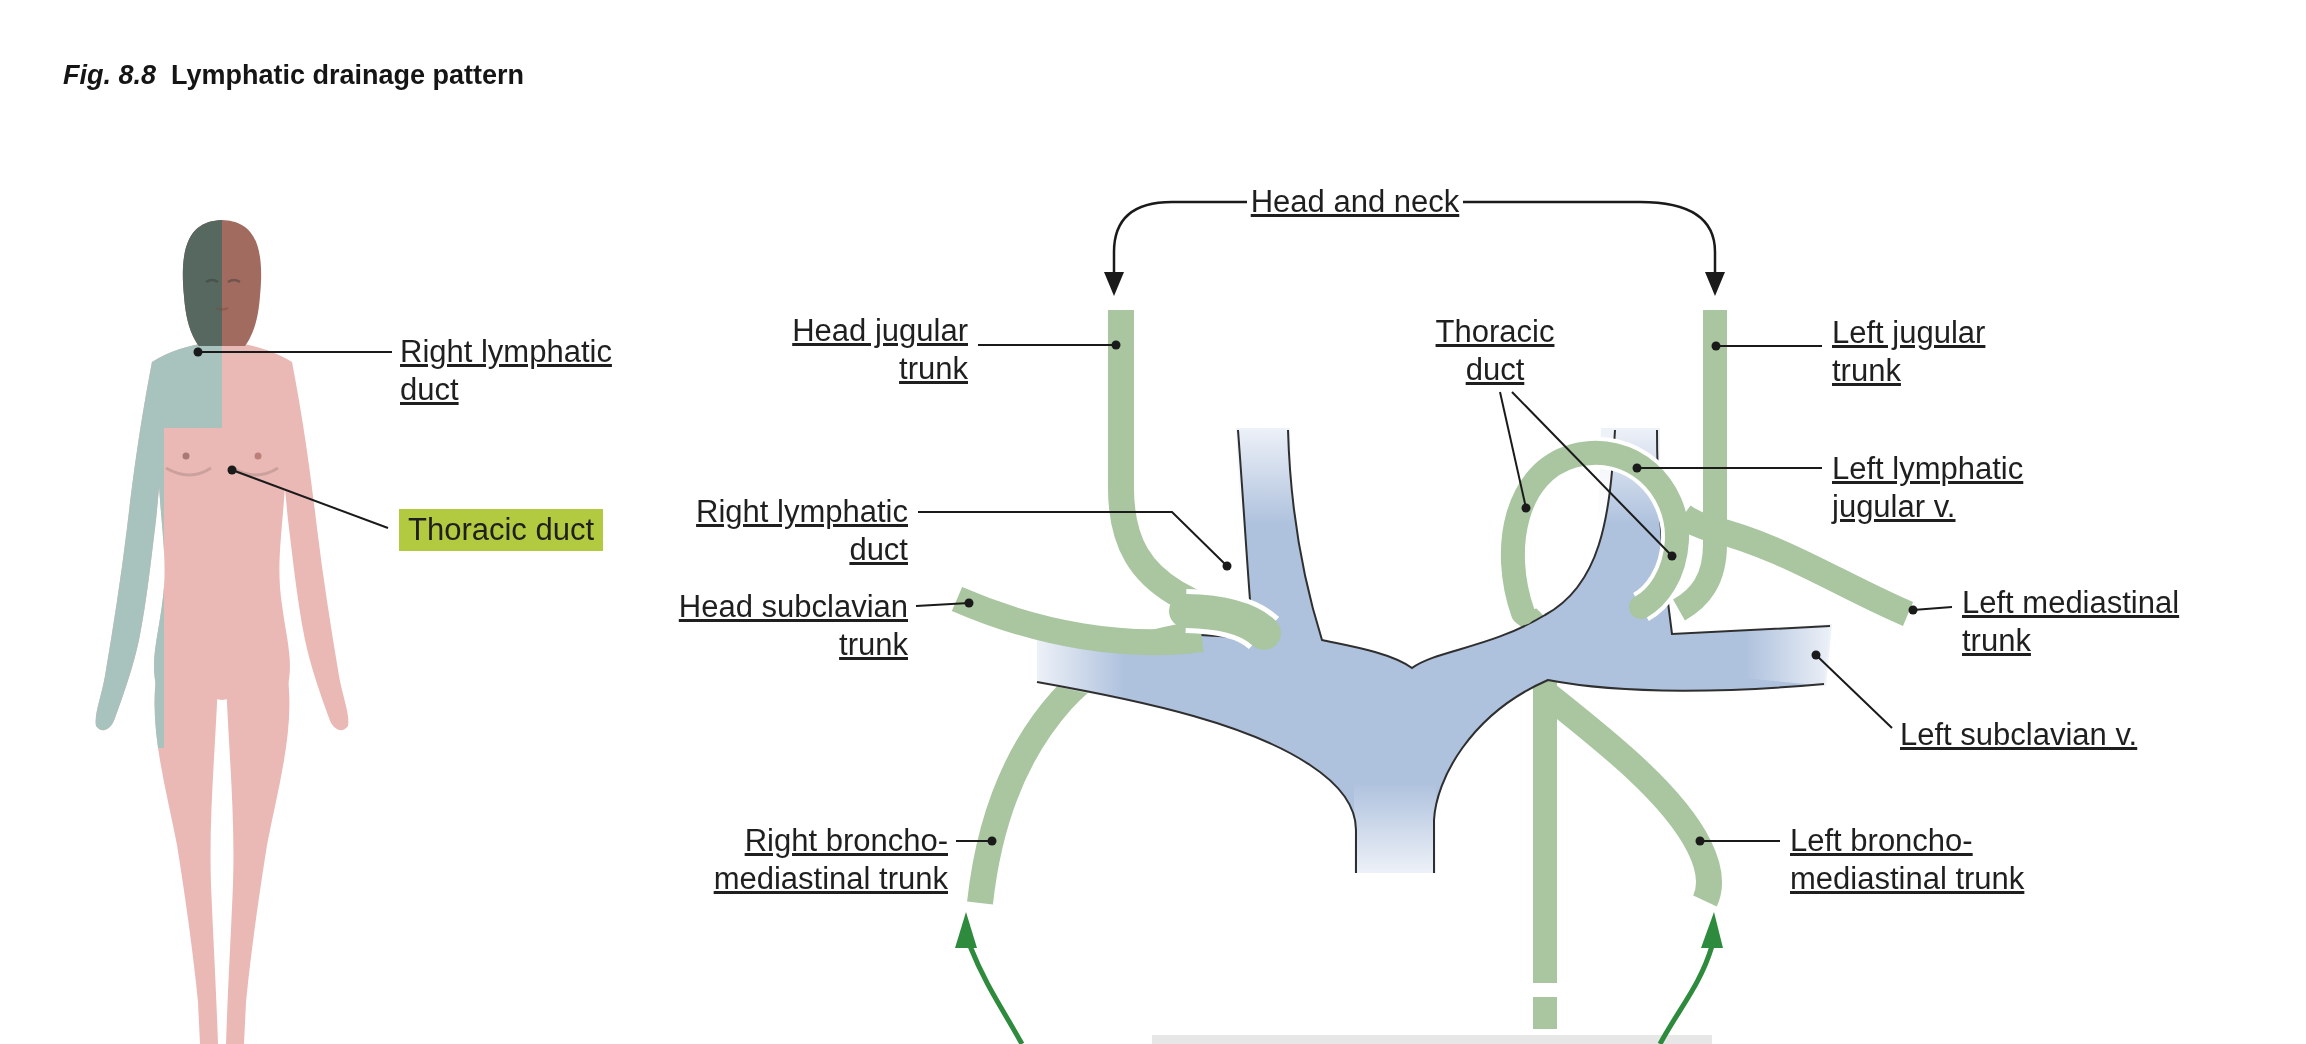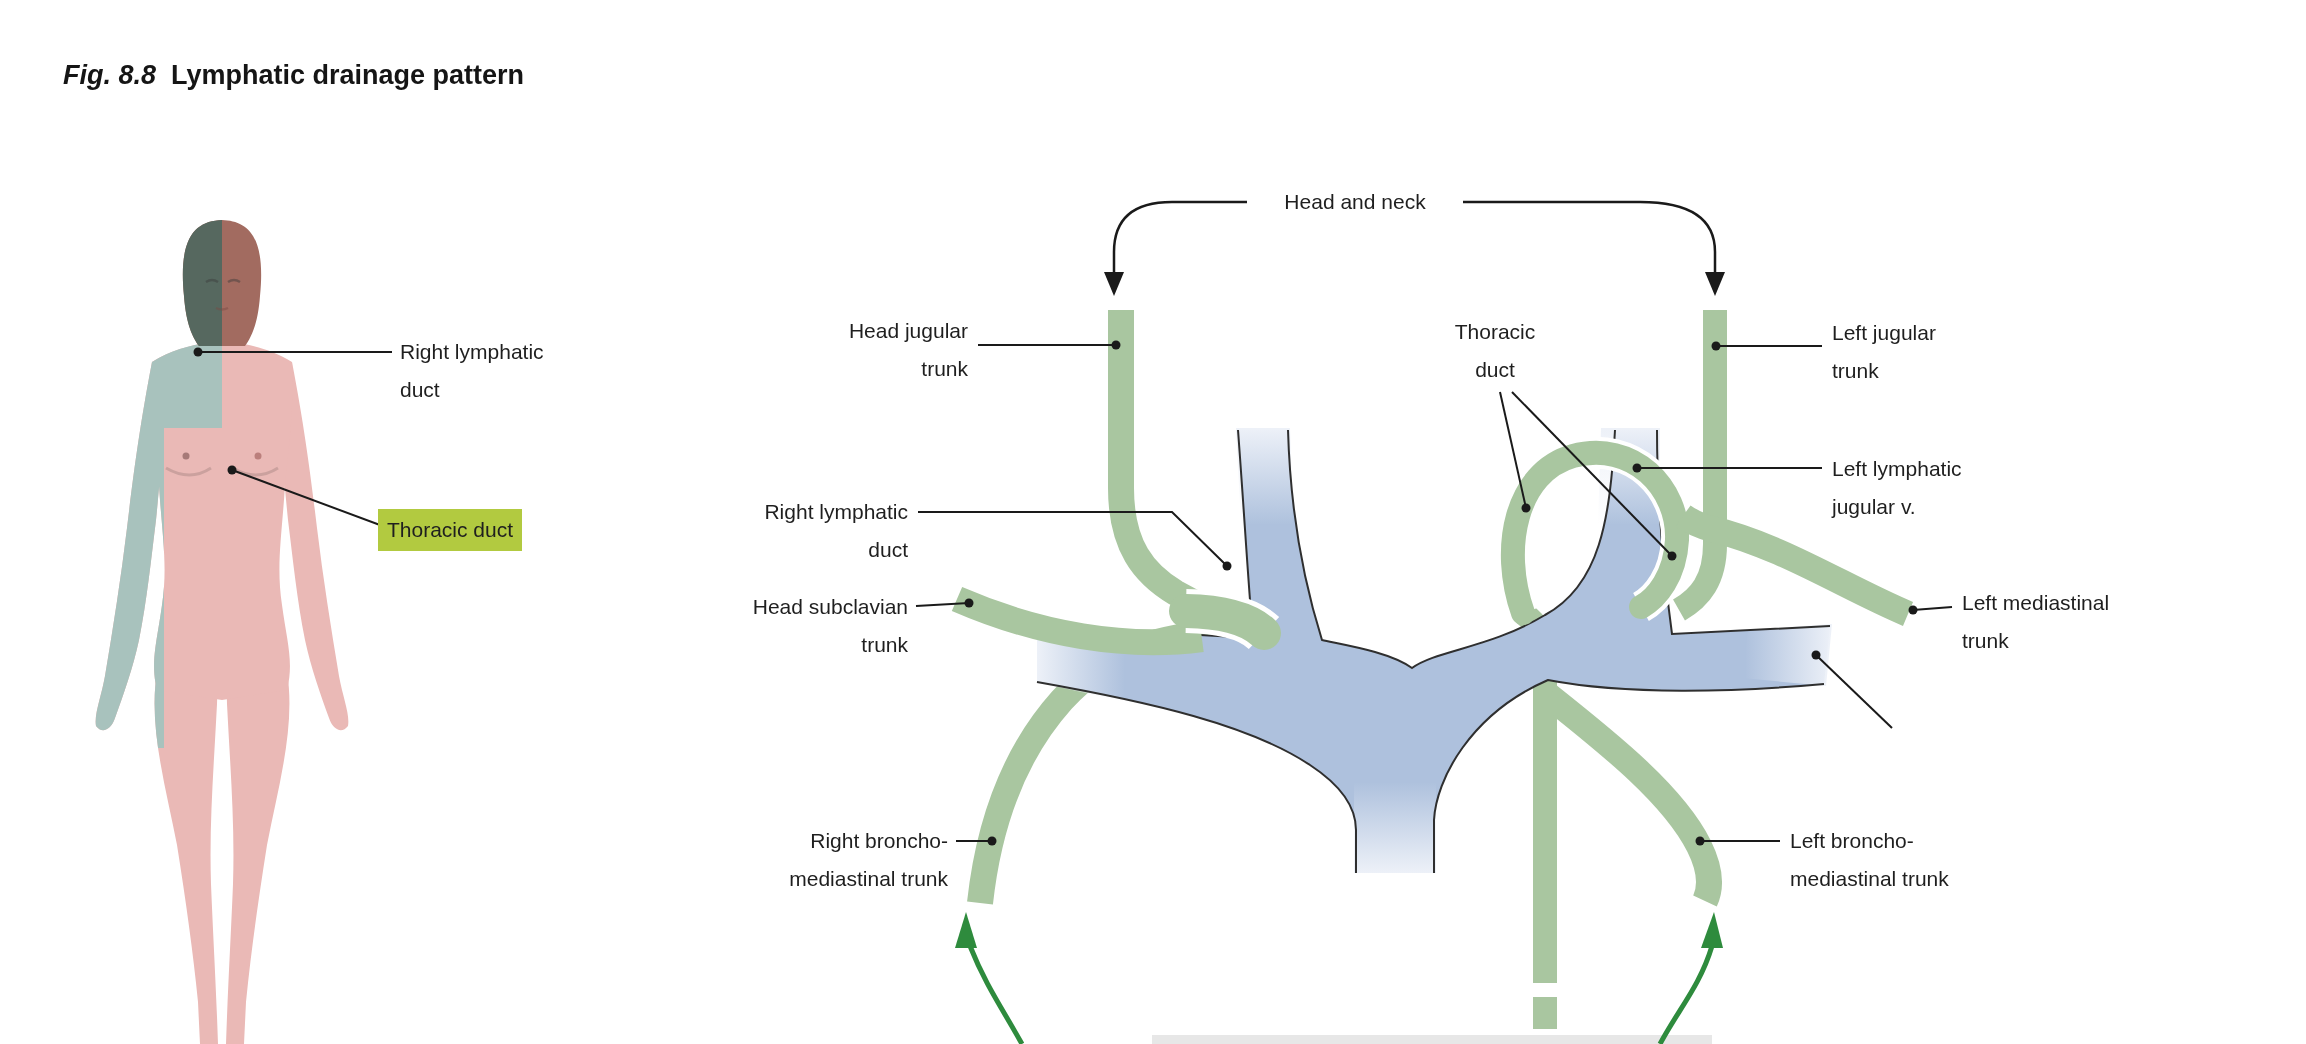--- a/index.html
+++ b/index.html
@@ -6,21 +6,21 @@
     --vein:#aec1dd; --vedge:#2f2f2f; --lymph:#a9c6a0; --flow:#2e8b3d; --leader:#1a1a1a;
     --skin:#eab9b6; --teal:#a8c2bd; --hairl:#56685f; --hairr:#a26b60; --hl:#b2ca40;
     --ink:#1f1f1f;
   }
   html,body{margin:0;padding:0;background:#fff;}
   .page{position:relative;width:2306px;height:1044px;background:#fff;overflow:hidden;
         font-family:"Liberation Sans", sans-serif;}
   .art{position:absolute;left:0;top:0;}
   .title{position:absolute;font-size:27px;line-height:40px;font-weight:bold;color:#151515;}
   .title .fignum{font-style:italic;}
-  .label{position:absolute;font-size:21px;line-height:38px;color:var(--ink);}
+  .label{position:absolute;font-size:31px;line-height:38px;color:var(--ink);text-decoration:underline;}
   .ra{text-align:right;} .ctr{text-align:center;}
   .hl-chip{background:var(--hl);padding:2px 9px;display:inline-block;}
   .skin{fill:var(--skin);} .teal{fill:var(--teal);}
   .hairL{fill:var(--hairl);} .hairR{fill:var(--hairr);}
   .veinfill{fill:var(--vein);stroke:none;}
   .vedge{fill:none;stroke:var(--vedge);stroke-width:2;}
   .lymph{fill:none;stroke:var(--lymph);}
   .lymphfill{fill:var(--lymph);}
   .halo{fill:none;stroke:#ffffff;}
   .leader{fill:none;stroke:var(--leader);stroke-width:2;}
@@ -198,21 +198,21 @@
   </svg>
 
   <div class="title" style="left:63px;top:55px;width:480px;">
     <span class="fignum">Fig. 8.8</span>&nbsp;&nbsp;<span>Lymphatic drainage pattern</span>
   </div>
 
   <div class="label" style="left:400px;top:333px;width:300px;">
     <span>Right lymphatic</span><br>
     <span>duct</span>
   </div>
-  <div class="label" style="left:378px;top:509px;">
+  <div class="label" style="left:399px;top:509px;">
     <span class="hl-chip">Thoracic duct</span>
   </div>
 
   <div class="label ctr" style="left:1205px;top:183px;width:300px;">
     <span>Head and neck</span>
   </div>
   <div class="label ra" style="left:668px;top:312px;width:300px;">
     <span>Head jugular</span><br>
     <span>trunk</span>
   </div>
@@ -237,18 +237,21 @@
     <span>trunk</span>
   </div>
   <div class="label" style="left:1832px;top:450px;width:300px;">
     <span>Left lymphatic</span><br>
     <span>jugular v.</span>
   </div>
   <div class="label" style="left:1962px;top:584px;width:300px;">
     <span>Left mediastinal</span><br>
     <span>trunk</span>
   </div>
+  <div class="label" style="left:1900px;top:716px;width:320px;">
+    <span>Left subclavian v.</span>
+  </div>
   <div class="label" style="left:1790px;top:822px;width:330px;">
     <span>Left broncho-</span><br>
     <span>mediastinal trunk</span>
   </div>
 
 </div>
 
 </body></html>

